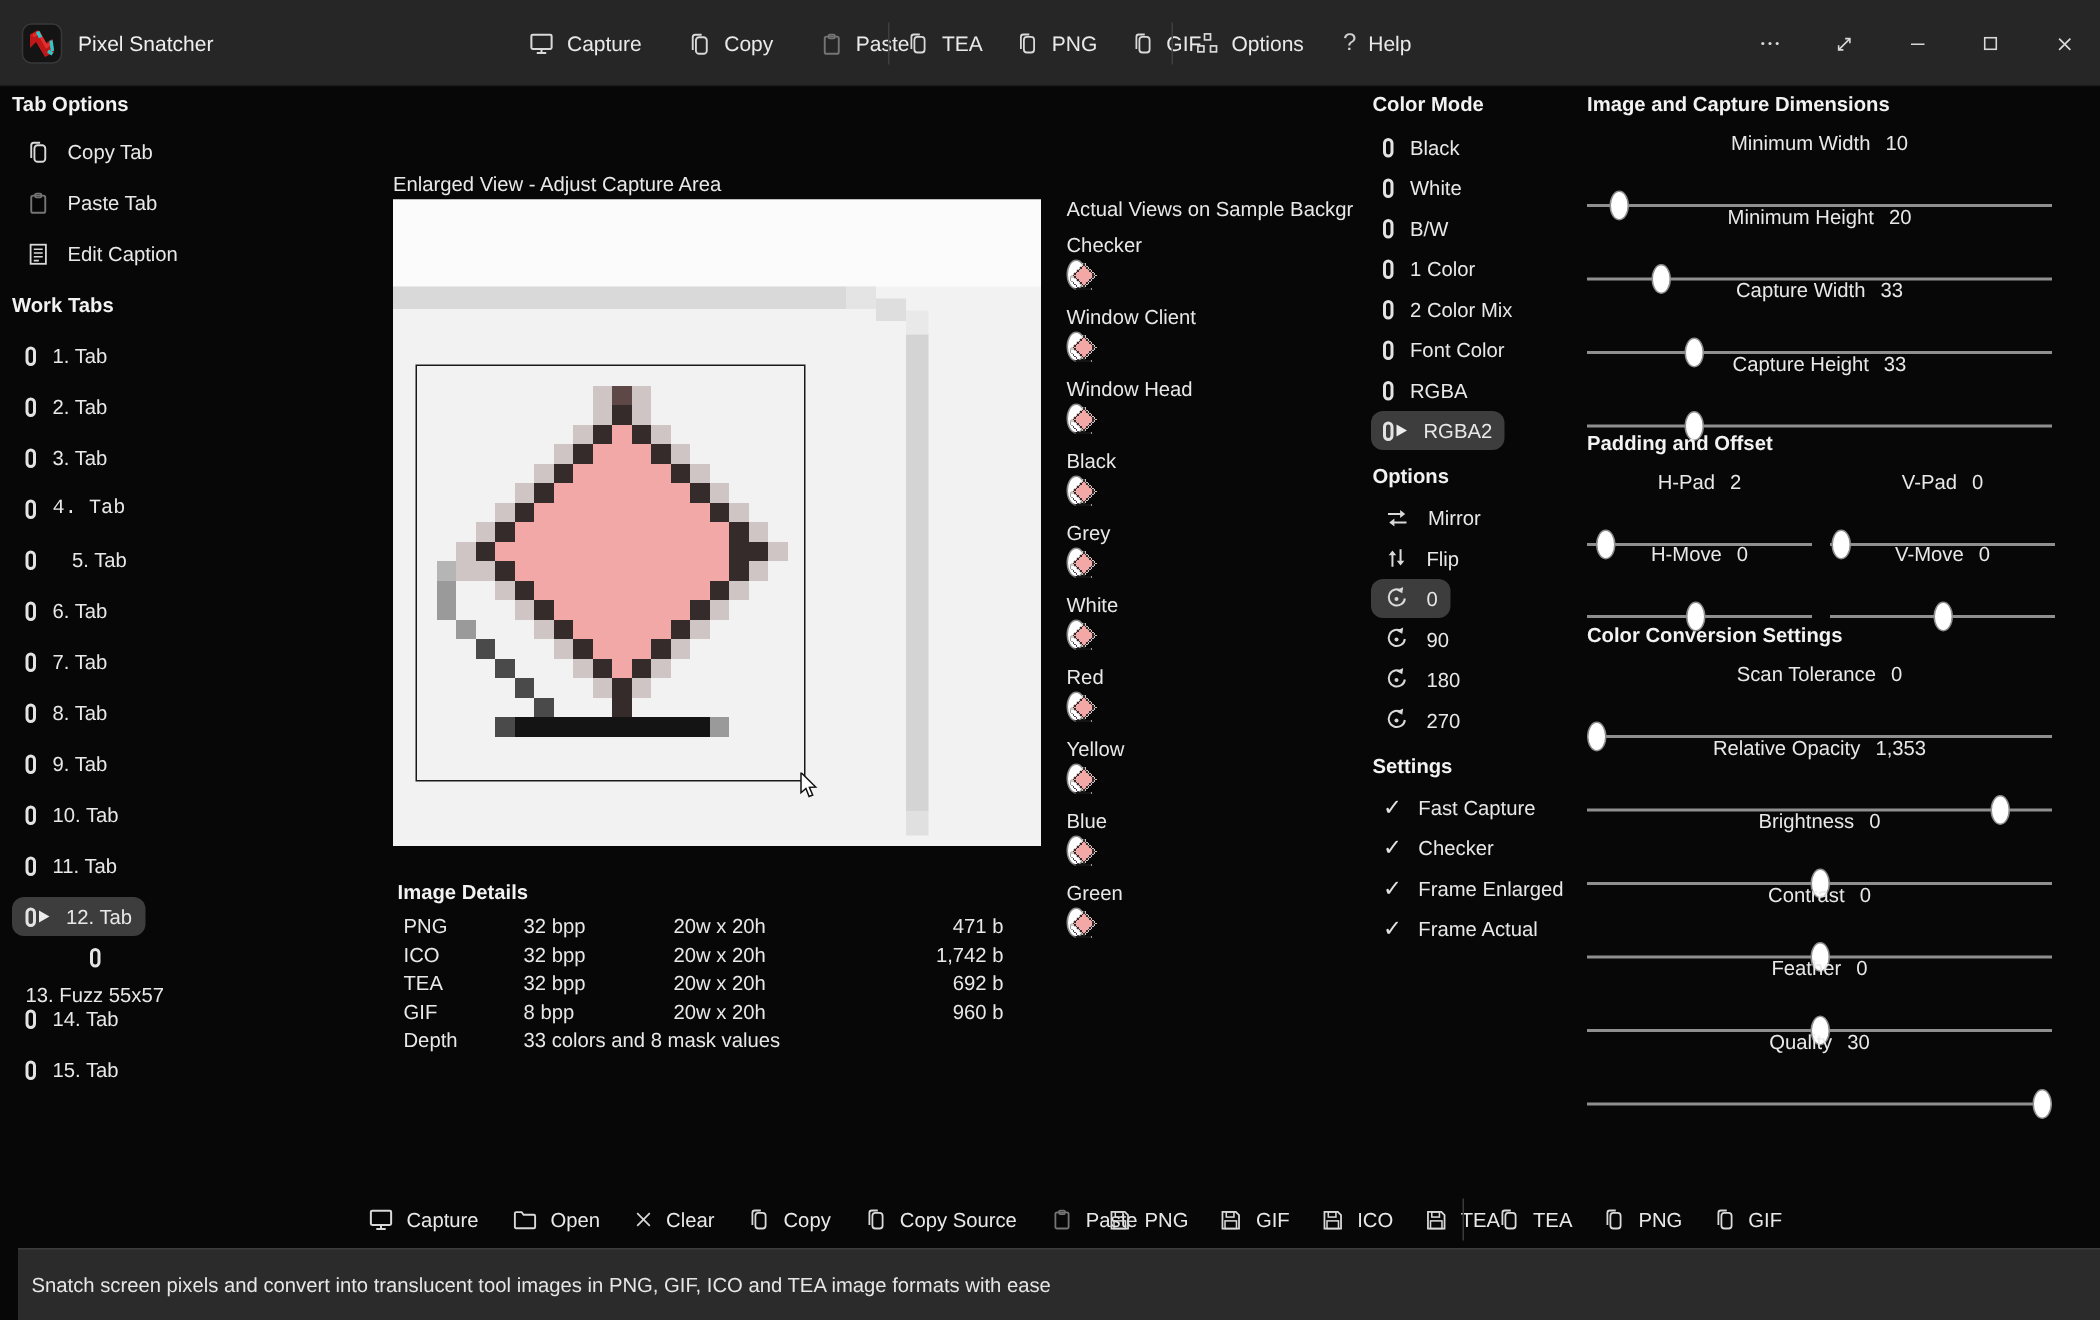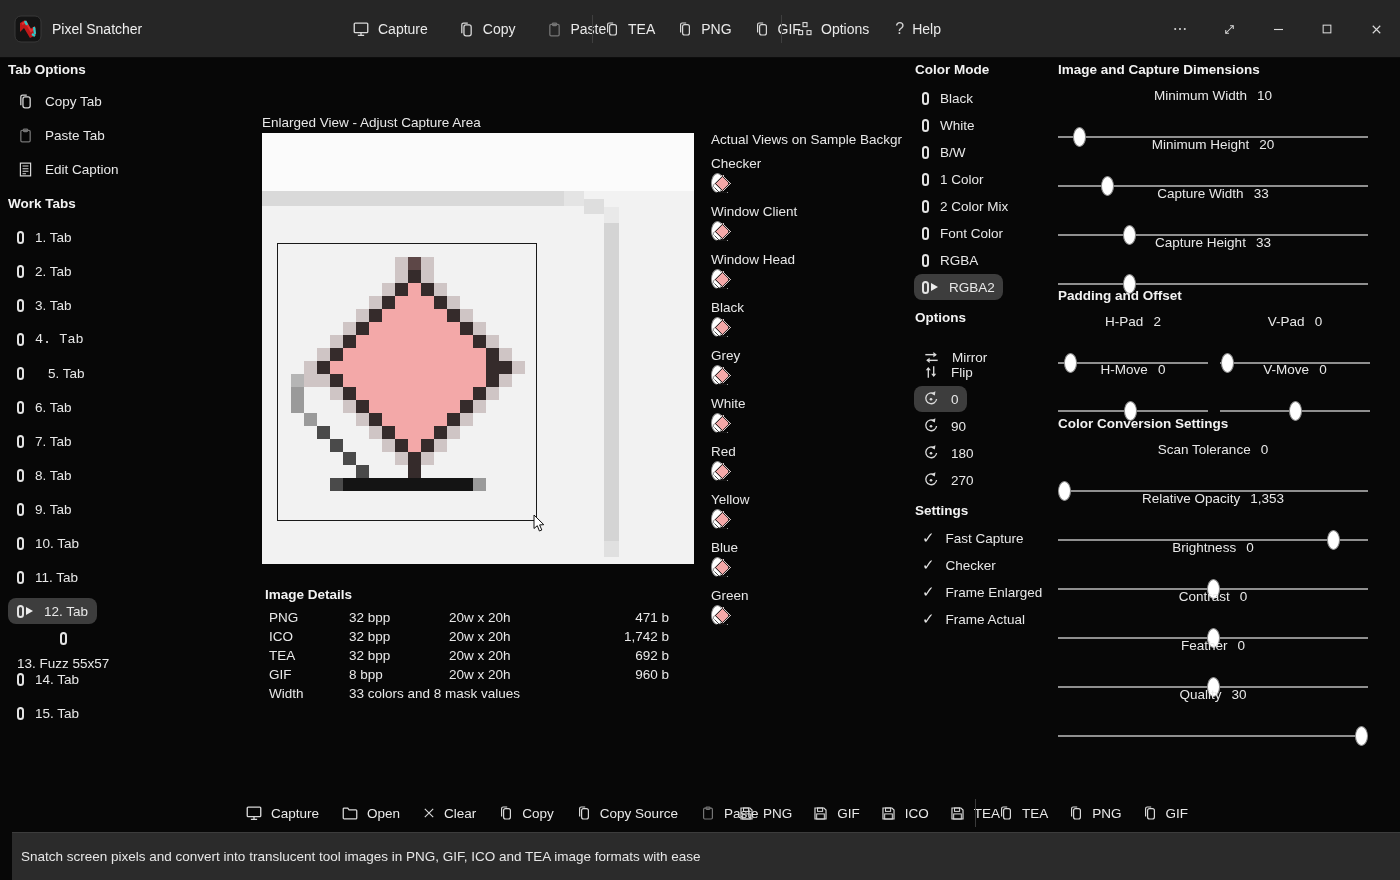--- a/index.html
+++ b/index.html
@@ -567,21 +567,21 @@
           <span>20w x 20h</span>
           <span class="c3">692 b</span>
         </div>
         <div class="det-row" style="top: 80px;">
           <span>GIF</span>
           <span>8 bpp</span>
           <span>20w x 20h</span>
           <span class="c3">960 b</span>
         </div>
         <div class="det-depth" style="top: 99px;">
-          <span>Width</span>
+          <span>Depth</span>
           <span>33 colors and 8 mask values</span>
         </div>
       </div>
   </div>
 
   <div class="actual">
     <div class="actual-title">Actual Views on Sample Backgr</div>
     <div id="actual-views-list">
         <div class="av-label" style="top: 24px;">Checker</div>
         <div class="thumb" style="top: 41px;"><svg width="20" height="20" viewBox="0 0 20 20" shape-rendering="crispEdges">
@@ -2344,21 +2344,21 @@
         <div class="mode-item selected" style="top: 216px;">
           <span class="tab-ic">
             <span class="ring"></span>
             <span class="tri"></span>
           </span>
           <span>RGBA2</span>
         </div>
       </div>
     <div class="section-title mode-head" style="top:252px">Options</div>
     <div id="options-list">
-        <div class="mode-item" style="top: 286px;">
+        <div class="mode-item" style="top: 274px;">
           <span class="i">
             <svg width="19" height="19" viewBox="0 0 20 20">
               <path d="M3.5 7h11" stroke="currentColor" stroke-width="1.5" fill="none"></path>
               <path d="M12 4.2L15.6 7 12 9.8z" fill="currentColor"></path>
               <path d="M16.5 13h-11" stroke="currentColor" stroke-width="1.5" fill="none"></path>
               <path d="M8 10.2L4.4 13 8 15.8z" fill="currentColor"></path>
             </svg>
           </span>
           <span>Mirror</span>
         </div>

